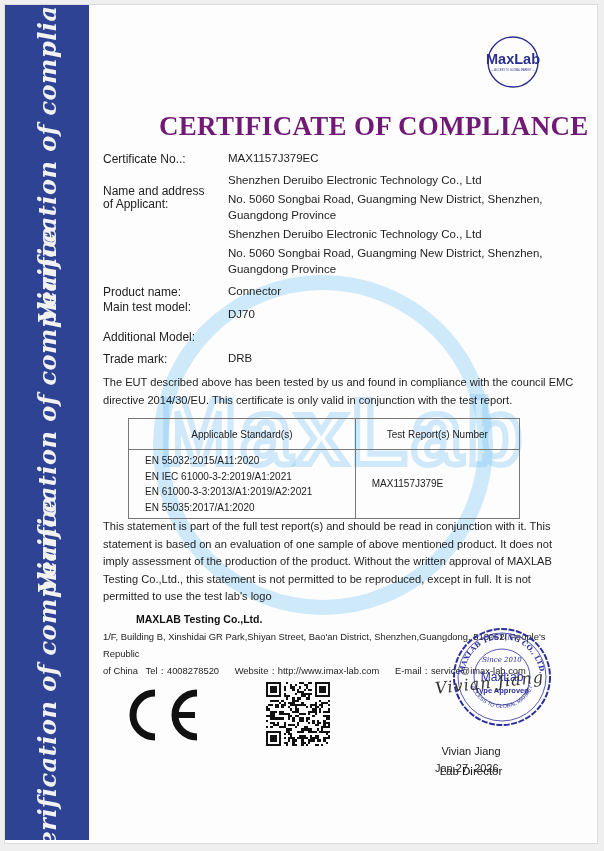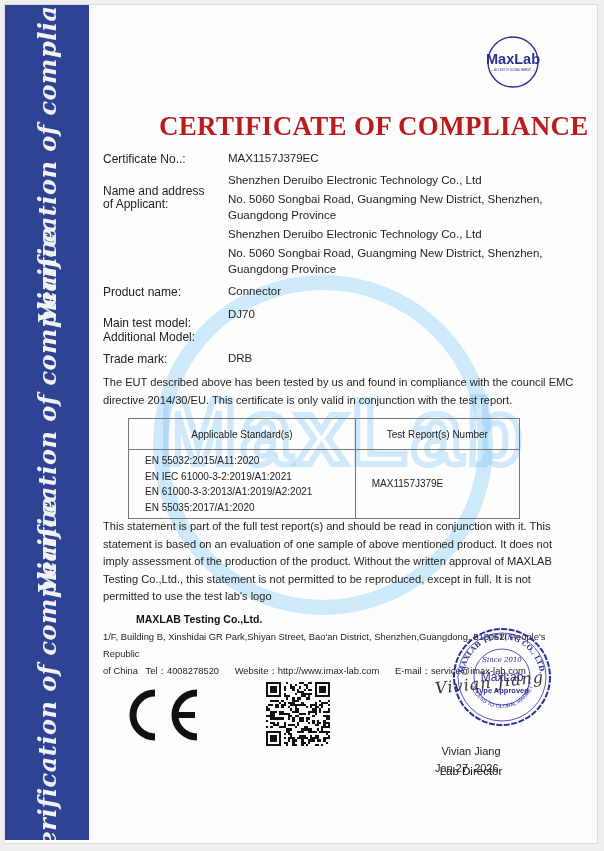--- a/index.html
+++ b/index.html
@@ -4,21 +4,21 @@
 <style>
   html, body { margin:0; padding:0; }
   body { width:604px; height:851px; background:#efefef; position:relative; overflow:hidden; font-family:"Liberation Sans", sans-serif; }
   .page { position:absolute; left:4px; top:4px; width:594px; height:840px; background:#fdfdfd; border:1px solid #dcdcdc; box-sizing:border-box; overflow:hidden; }
   .sidebar { position:absolute; left:0; top:0; width:84px; height:835px; background:#2e4394; overflow:hidden; }
   .side-text { position:absolute; left:42px; color:#f2f2f2; font-family:"DejaVu Serif", serif; font-size:24px; font-weight:bold; font-style:italic; white-space:nowrap; transform:translate(-50%,-50%) rotate(-90deg); letter-spacing:0.5px; }
   .content { position:absolute; left:0; top:0; width:594px; height:840px; }
   .wm-circle { position:absolute; left:148px; top:270px; width:340px; height:340px; border-radius:50%; border:15px solid rgba(130,200,245,0.38); box-sizing:border-box; pointer-events:none; }
   .wm-text { position:absolute; left:155px; top:375px; font-family:"Liberation Sans", sans-serif; font-size:92px; font-weight:bold; color:transparent; -webkit-text-stroke:6px rgba(120,195,245,0.35); letter-spacing:4px; pointer-events:none; }
   .logo { position:absolute; left:480px; top:29px; width:56px; height:56px; }
-  .title { position:absolute; left:154px; top:106px; font-family:"Liberation Serif", serif; font-weight:bold; font-size:27px; color:#b91c1c; letter-spacing:0.3px; white-space:nowrap; }
+  .title { position:absolute; left:154px; top:106px; font-family:"Liberation Serif", serif; font-weight:bold; font-size:27px; color:#701a75; letter-spacing:0.3px; white-space:nowrap; }
   .lbl { position:absolute; left:98px; font-size:12px; color:#222; line-height:13px; }
   .val { position:absolute; left:223px; font-size:11.5px; color:#1e1e1e; white-space:nowrap; }
   .para { position:absolute; left:98px; font-size:11.1px; color:#1e1e1e; line-height:18px; width:475px; }
   table.std { position:absolute; left:123px; top:413px; width:392px; border-collapse:collapse; font-size:10px; color:#222; }
   table.std th, table.std td { border:1px solid #777; font-weight:normal; }
   table.std th { height:28px; }
   table.std td { padding:3px 16px; line-height:15.5px; }
   .lab-name { position:absolute; left:98px; top:608px; font-size:10.5px; font-weight:bold; color:#111;margin-left:33px; }
   .addr { position:absolute; left:98px; top:623px; font-size:9.4px; color:#1e1e1e; line-height:17px; width:475px; }
   .ce { position:absolute; left:118px; top:680px; width:80px; height:60px; }
@@ -59,21 +59,21 @@
     <div class="val" style="top:188px">No. 5060 Songbai Road, Guangming New District, Shenzhen,</div>
     <div class="val" style="top:204px">Guangdong Province</div>
 
     <div class="val" style="top:223px">Shenzhen Deruibo Electronic Technology Co., Ltd</div>
     <div class="val" style="top:242px">No. 5060 Songbai Road, Guangming New District, Shenzhen,</div>
     <div class="val" style="top:258px">Guangdong Province</div>
 
     <div class="lbl" style="top:281px">Product name:</div>
     <div class="val" style="top:280px">Connector</div>
 
-    <div class="lbl" style="top:312px">Main test model:</div>
+    <div class="lbl" style="top:296px">Main test model:</div>
     <div class="val" style="top:303px">DJ70</div>
 
     <div class="lbl" style="top:326px">Additional Model:</div>
 
     <div class="lbl" style="top:348px">Trade mark:</div>
     <div class="val" style="top:347px">DRB</div>
 
     <div class="para" style="top:368px">The EUT described above has been tested by us and found in compliance with the council EMC directive 2014/30/EU. This certificate is only valid in conjunction with the test report.</div>
 
     <table class="std">

